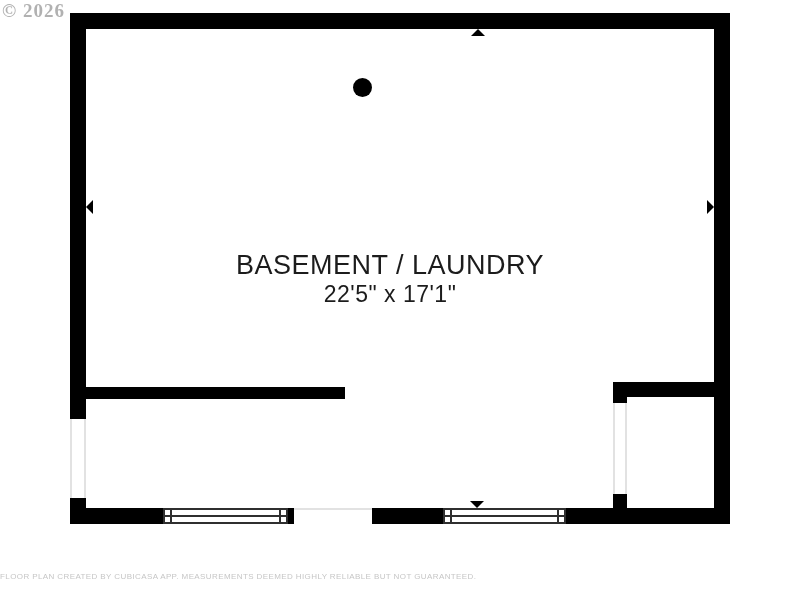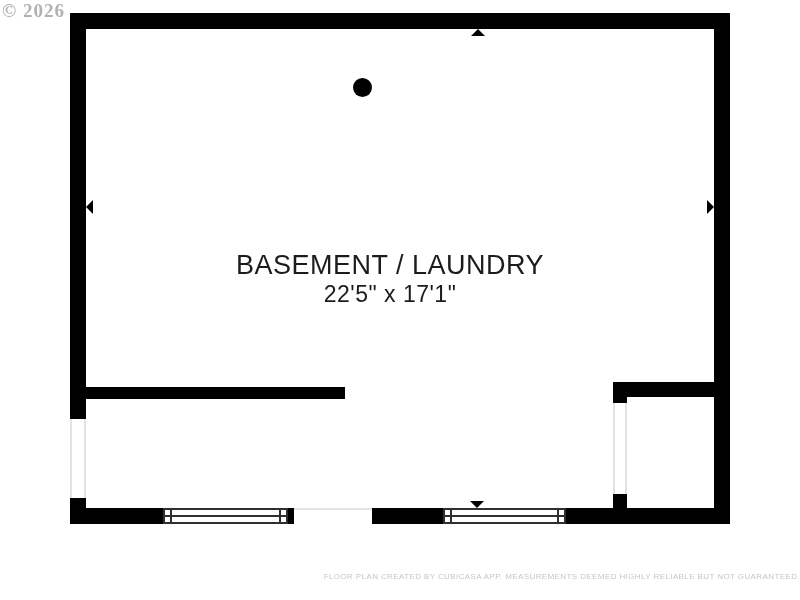--- a/index.html
+++ b/index.html
@@ -47,21 +47,21 @@
   .room-dims {
     font-size: 23px;
     line-height: 29px;
     letter-spacing: 0.5px;
   }
   .disclaimer {
     position: absolute;
     left: 0;
     top: 572px;
     width: 800px;
-    text-align: right;
+    text-align: left;
     font-size: 8px;
     letter-spacing: 0.4px;
     color: var(--disclaimer, #c6c6c6);
   }
   .window {
     position: absolute;
     top: 508px;
     height: 16px;
     background: #ffffff;
     border: 2px solid var(--window-frame, #2f2f2f);

